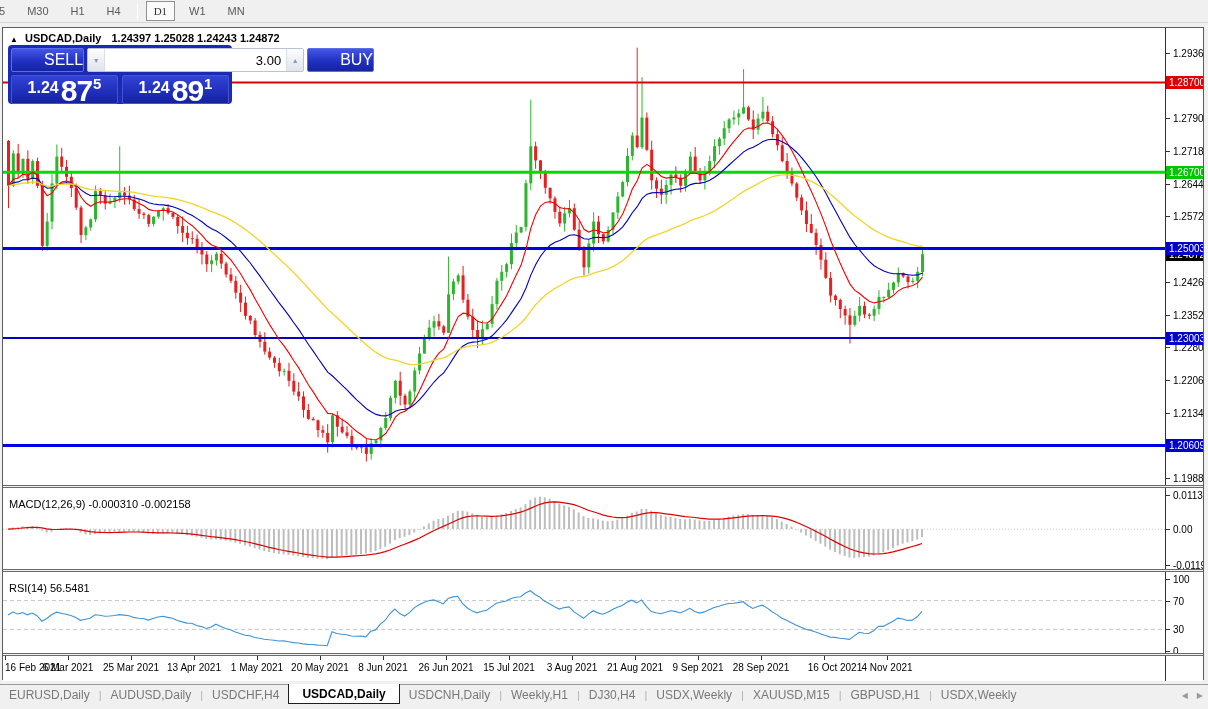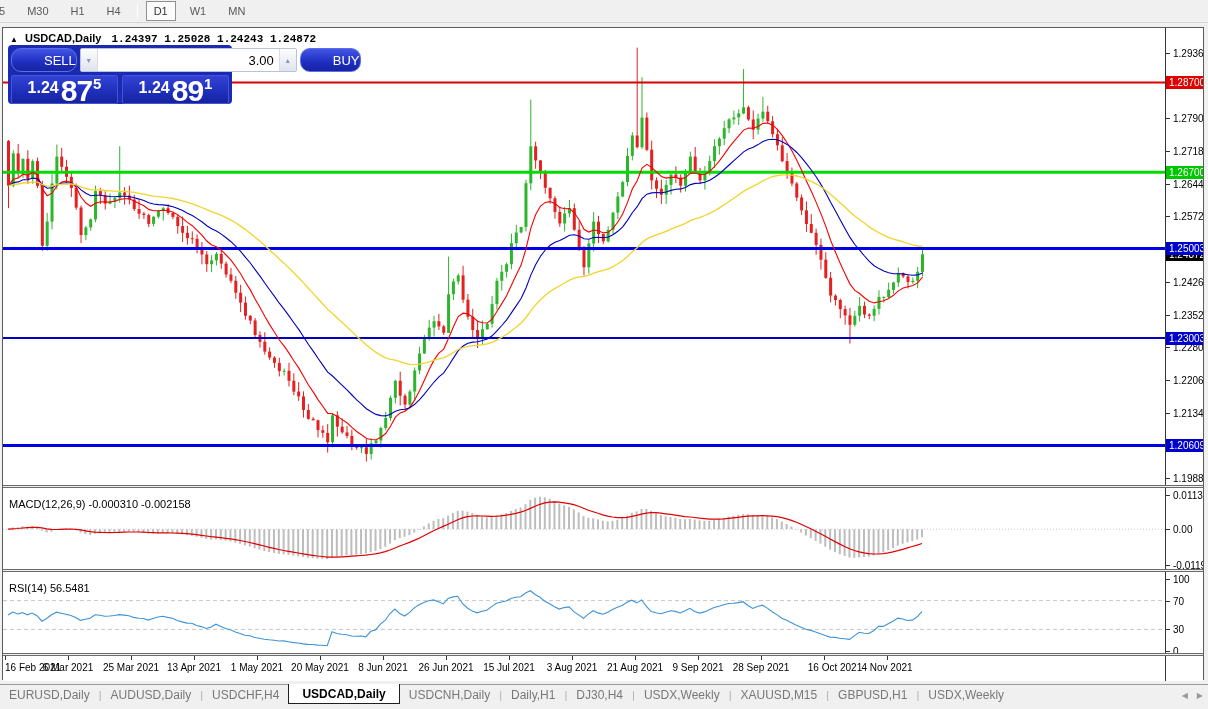--- a/index.html
+++ b/index.html
@@ -4,21 +4,21 @@
 <style>
   * { box-sizing: border-box; margin: 0; padding: 0; }
   html,body { width:1208px; height:709px; }
   body { background:#f0f0f0; font-family:"Liberation Sans", sans-serif; position:relative; overflow:hidden; }
 
   
   .toolbar { position:absolute; left:0; top:0; width:1208px; height:23px; background:#f0f0f0;
              border-bottom:1px solid #d4d4d4; display:flex; align-items:center; }
   .tf-btn { font-size:11px; color:#5a5a5a; padding:3px 7px; margin:0 3px; border:1px solid transparent; }
   .tf-btn.first { margin-left:-4px; padding-left:2px; }
-  .tf-btn.active { background:#fbfbfb; border:1px solid #919191; color:#333; }
+  .tf-btn.active { background:#fbfbfb; border:1px solid #919191; color:#333;font-family:Liberation Serif, serif; }
   .tf-sep { width:1px; height:15px; background:#c4c4c4; border-right:1px solid #ffffff; margin:0 5px; }
 
   
   .chart-window { position:absolute; left:2px; top:27px; width:1202px; height:653px;
                   background:#ffffff; border:1px solid #5c5c5c; }
   .pane { position:absolute; left:0; width:1200px; background:#fff; overflow:hidden; }
   #price-pane { top:0; height:457px; }
   #macd-pane  { top:460px; height:81px; }
   #rsi-pane   { top:544px; height:81px; }
   .pane-sep { position:absolute; left:0; width:1200px; height:3px; background:#f0f0f0;
@@ -42,21 +42,21 @@
   .date-tick { position:absolute; top:0; width:1px; height:4px; background:#333; }
   .date-label { position:absolute; top:6px; font-size:10px; color:#000; white-space:nowrap;
                 transform:translateX(-50%); }
   .date-label.first { transform:none; }
 
   
   .trade-panel { position:absolute; left:5px; top:17px; width:224px; height:59px;
                  background:#1a2ab2; border-radius:4px; padding:3px; }
   .tp-row1 { display:flex; height:24px; }
   .btn-trade { flex:0 0 60px; background:linear-gradient(#4356e4,#1e2ec0 60%,#16249e);
-               border:1px solid #5d6ce8; border-radius:10px; color:#fff; font-size:13px;
+               border:1px solid #5d6ce8; border-radius:2px; color:#fff; font-size:16px;
                display:flex; align-items:center; justify-content:center;padding-left:32px; }
   .vol-ctrl { flex:1; display:flex; margin:0 3px; border:1px solid #b9c2d8; background:#fff; border-radius:2px; }
   .vol-btn { width:17px; display:flex; align-items:center; justify-content:center;
              background:linear-gradient(#fdfdfd,#dfe3ec); color:#8a97c0; font-size:7px; }
   .vol-btn.left { border-right:1px solid #d8dce6; }
   .vol-btn.right{ border-left:1px solid #d8dce6; }
   .vol-input { flex:1; border:none; outline:none; text-align:right; font-size:13px; color:#000;
                padding-right:5px; font-family:"Liberation Sans",sans-serif; min-width:0; }
   .tp-row2 { display:flex; margin-top:3px; height:29px; }
   .price-box { flex:1; background:linear-gradient(#3243d6,#1c2bb4 70%,#16239c);
@@ -517,21 +517,21 @@
         <div class="axis-badge" style="top: 220px; background: rgb(0, 0, 0);">1.24872</div>
         <div class="axis-badge" style="top: 48px; background: rgb(224, 0, 0);">1.28700</div>
         <div class="axis-badge" style="top: 138px; background: rgb(0, 200, 0);">1.26700</div>
         <div class="axis-badge" style="top: 214px; background: rgb(0, 0, 204);">1.25003</div>
         <div class="axis-badge" style="top: 304px; background: rgb(0, 0, 204);">1.23003</div>
         <div class="axis-badge" style="top: 411px; background: rgb(0, 0, 204);">1.20609</div>
       </div>
     <div class="chart-title">
       <span class="tri">▲</span>
       <span>USDCAD,Daily</span>
-      <span style="margin-left:7px;font-family:Liberation Mono, monospace;">1.24397 1.25028 1.24243 1.24872</span>
+      <span style="margin-left:7px;">1.24397 1.25028 1.24243 1.24872</span>
     </div>
 
     <div class="trade-panel">
       <div class="tp-row1">
         <div class="btn-trade">SELL</div>
         <div class="vol-ctrl">
           <div class="vol-btn left">▼</div>
           <input class="vol-input" value="3.00" style="">
           <div class="vol-btn right">▲</div>
         </div>
@@ -825,21 +825,21 @@
 <div class="tabbar" id="tabbar">
   <div id="tabs" style="display:flex;align-items:center;height:20px;">
       <div class="tab">EURUSD,Daily</div>
       <span class="tabsep">|</span>
       <div class="tab">AUDUSD,Daily</div>
       <span class="tabsep">|</span>
       <div class="tab">USDCHF,H4</div>
       <div class="tab active">USDCAD,Daily</div>
       <div class="tab">USDCNH,Daily</div>
       <span class="tabsep">|</span>
-      <div class="tab">Daily,H1</div>
+      <div class="tab">Weekly,H1</div>
       <span class="tabsep">|</span>
       <div class="tab">DJ30,H4</div>
       <span class="tabsep">|</span>
       <div class="tab">USDX,Weekly</div>
       <span class="tabsep">|</span>
       <div class="tab">XAUUSD,M15</div>
       <span class="tabsep">|</span>
       <div class="tab">GBPUSD,H1</div>
       <span class="tabsep">|</span>
       <div class="tab">USDX,Weekly</div>

